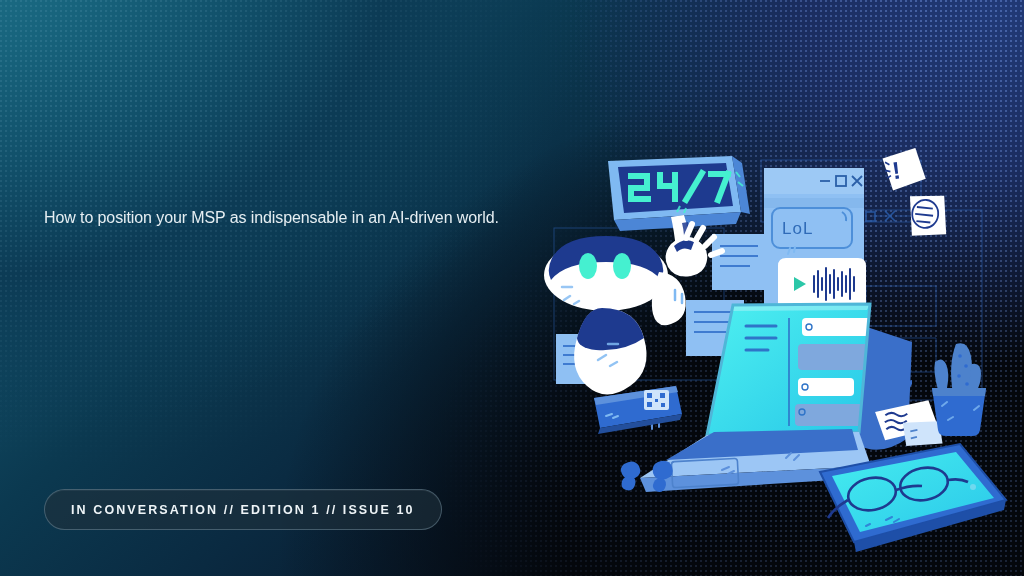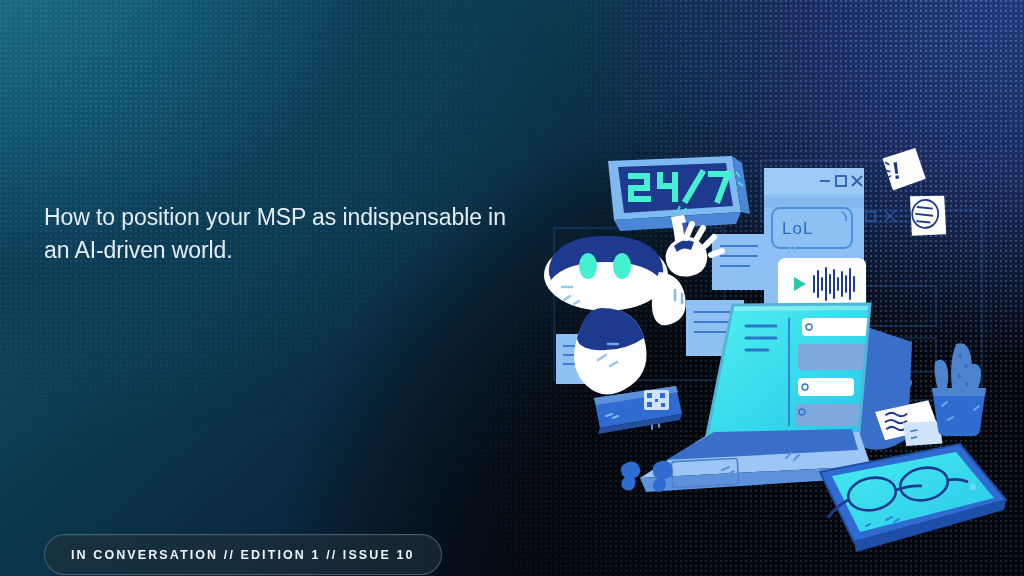--- a/index.html
+++ b/index.html
@@ -47,32 +47,31 @@
     position:absolute; left:44px; top:44px; width:925px; z-index:6;
     color:#ffffff;
     font-size:50px; line-height:52px; font-weight:700;
     letter-spacing:-1.4px;
     font-family:"Liberation Sans", sans-serif;
     font-stretch:condensed;
     text-shadow:0 1px 2px rgba(0,0,0,.18);
   }
   #subhead {
     position:absolute; left:44px; top:201px; width:470px; z-index:6;
-    color:#e6eef2; font-size:23px; line-height:33px; font-weight:400;
+    color:#e6eef2; font-size:16px; line-height:33px; font-weight:400;
     letter-spacing:-0.1px;
   }
   #badge {
     position:absolute; left:44px; top:489px; z-index:6;
     height:41px; padding:0 26px;
     display:flex; align-items:center;
     border-radius:21px;
     background:rgba(30,48,60,0.62);
     border:1px solid rgba(126,152,168,0.45);
     box-shadow:inset 0 1px 0 rgba(255,255,255,.05);
-    margin-top:45px;
   }
   #badge span {
     color:#eef4f7; font-size:12.5px; font-weight:700;
     letter-spacing:2.1px; white-space:nowrap;
   }
 
   
   #art { position:absolute; left:536px; top:148px; width:488px; height:420px; z-index:4; }
   #art svg { display:block; width:100%; height:100%; }
 </style>

